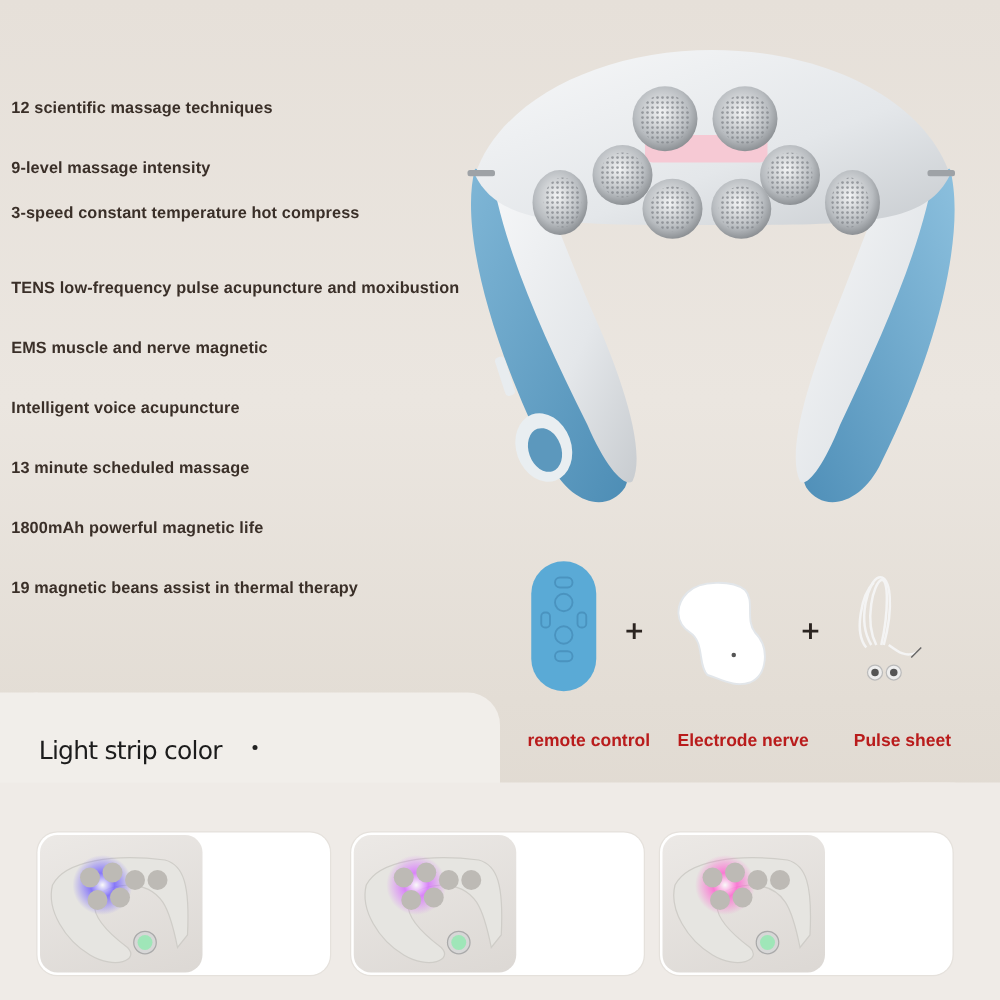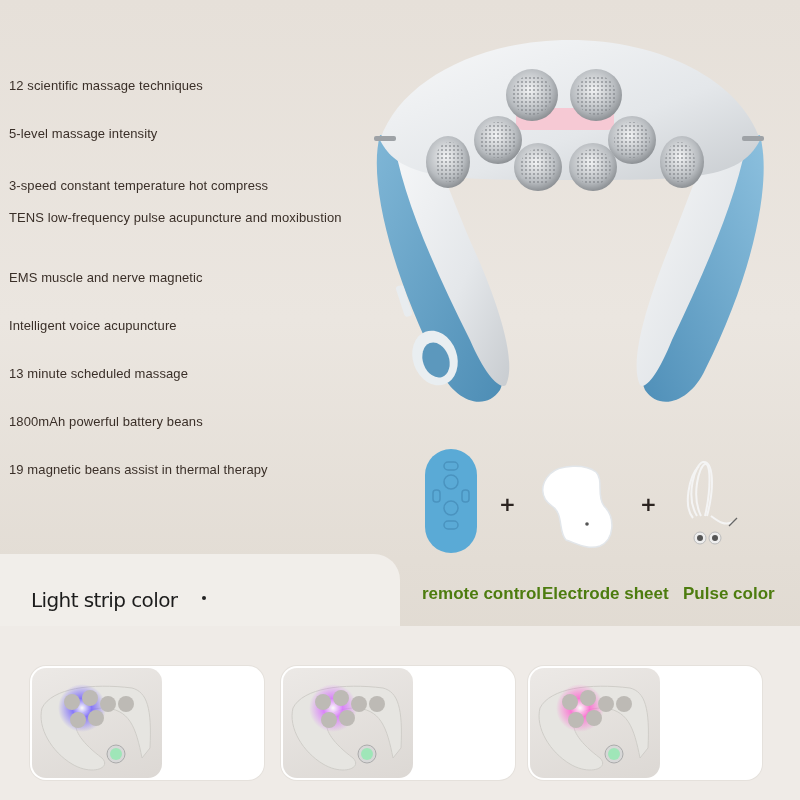--- a/index.html
+++ b/index.html
@@ -6,33 +6,33 @@
     html, body { width: 800px; height: 800px; overflow: hidden; }
     body {
       position: relative;
       background: linear-gradient(180deg, #e6e0d9 0%, #ebe6e0 40%, #e3ddd5 70%, #ddd6cd 100%);
       font-family: "Liberation Sans", sans-serif;
     }
     .features { position: absolute; left: 9px; top: 78px; }
     .feature {
       position: absolute; left: 0; white-space: nowrap;
       font-family: "Liberation Sans", sans-serif;
-      font-weight: normal; font-size: 13px; color: #3a2f28;
+      font-weight: bold; font-size: 13px; color: #3a2f28;
       letter-spacing: 0.1px;
     }
 
     
     .device { position: absolute; left: 360px; top: 40px; width: 420px; height: 400px; }
 
     
     .accessory { position: absolute; }
     .acc-label {
       position: absolute; white-space: nowrap;
       font-family: "Liberation Sans", sans-serif; font-weight: bold;
-      font-size: 17px; color: #4d7c0f;
+      font-size: 14px; color: #b91c1c;
     }
     .plus { position: absolute; font-size: 20px; font-weight: bold; color: #2b2420; font-family: "DejaVu Sans", sans-serif; }
 
     
     .panel-tab {
       position: absolute; left: 0; top: 554px; width: 400px; height: 120px;
       background: #f1eeea; border-radius: 0 26px 0 0;
     }
     .panel-tab::before {
       content: ""; position: absolute; left: 0; top: 0; width: 30px; height: 60px;
@@ -61,27 +61,27 @@
       position: absolute; left: 2px; top: 2px; width: 130px; height: 110px;
       background: linear-gradient(160deg, #ece9e6 0%, #dcd8d4 100%);
       border-radius: 14px; overflow: hidden;
     }
   </style>
 </head>
 <body>
 
 <div class="features">
   <div class="feature" style="top:0px">12 scientific massage techniques</div>
-  <div class="feature" style="top:48px">5-level massage intensity</div>
-  <div class="feature" style="top:100px">3-speed constant temperature hot compress</div>
-  <div class="feature" style="top:132px">TENS low-frequency pulse acupuncture and moxibustion</div>
+  <div class="feature" style="top:48px">9-level massage intensity</div>
+  <div class="feature" style="top:84px">3-speed constant temperature hot compress</div>
+  <div class="feature" style="top:144px">TENS low-frequency pulse acupuncture and moxibustion</div>
   <div class="feature" style="top:192px">EMS muscle and nerve magnetic</div>
   <div class="feature" style="top:240px">Intelligent voice acupuncture</div>
   <div class="feature" style="top:288px">13 minute scheduled massage</div>
-  <div class="feature" style="top:336px">1800mAh powerful battery beans</div>
+  <div class="feature" style="top:336px">1800mAh powerful magnetic life</div>
   <div class="feature" style="top:384px">19 magnetic beans assist in thermal therapy</div>
 </div>
 
 <div class="device">
   <svg width="420" height="400" viewBox="0 0 420 400">
     <defs>
       <linearGradient id="shell" x1="0" y1="0" x2="1" y2="1">
         <stop offset="0" stop-color="#f7f8f9"></stop>
         <stop offset="0.6" stop-color="#e4e7ea"></stop>
         <stop offset="1" stop-color="#c8ccd0"></stop>
@@ -173,22 +173,22 @@
       <path d="M36 60 C 44 66, 50 70, 58 66"></path>
     </g>
     <line x1="54" y1="70" x2="62" y2="62" stroke="#666" stroke-width="1.2"></line>
     <circle cx="25" cy="82" r="6" fill="#eee" stroke="#bbb"></circle>
       <circle cx="25" cy="82" r="3" fill="#555"></circle>
     <circle cx="40" cy="82" r="6" fill="#eee" stroke="#bbb"></circle>
       <circle cx="40" cy="82" r="3" fill="#555"></circle>
   </svg>
 </div>
 <div class="acc-label" style="left:422px;top:584px">remote control</div>
-<div class="acc-label" style="left:542px;top:584px">Electrode sheet</div>
-<div class="acc-label" style="left:683px;top:584px">Pulse color</div>
+<div class="acc-label" style="left:542px;top:584px">Electrode nerve</div>
+<div class="acc-label" style="left:683px;top:584px">Pulse sheet</div>
 
 <div class="panel-tab"></div>
 <div class="panel-main"></div>
 <div class="panel-right-corner"></div>
 <div class="strip-title">Light strip color</div>
 <div class="strip-dot"></div>
 
 <div class="color-card" style="left:30px">
   <div class="thumb">
     <svg width="130" height="110" viewBox="0 0 130 110">

